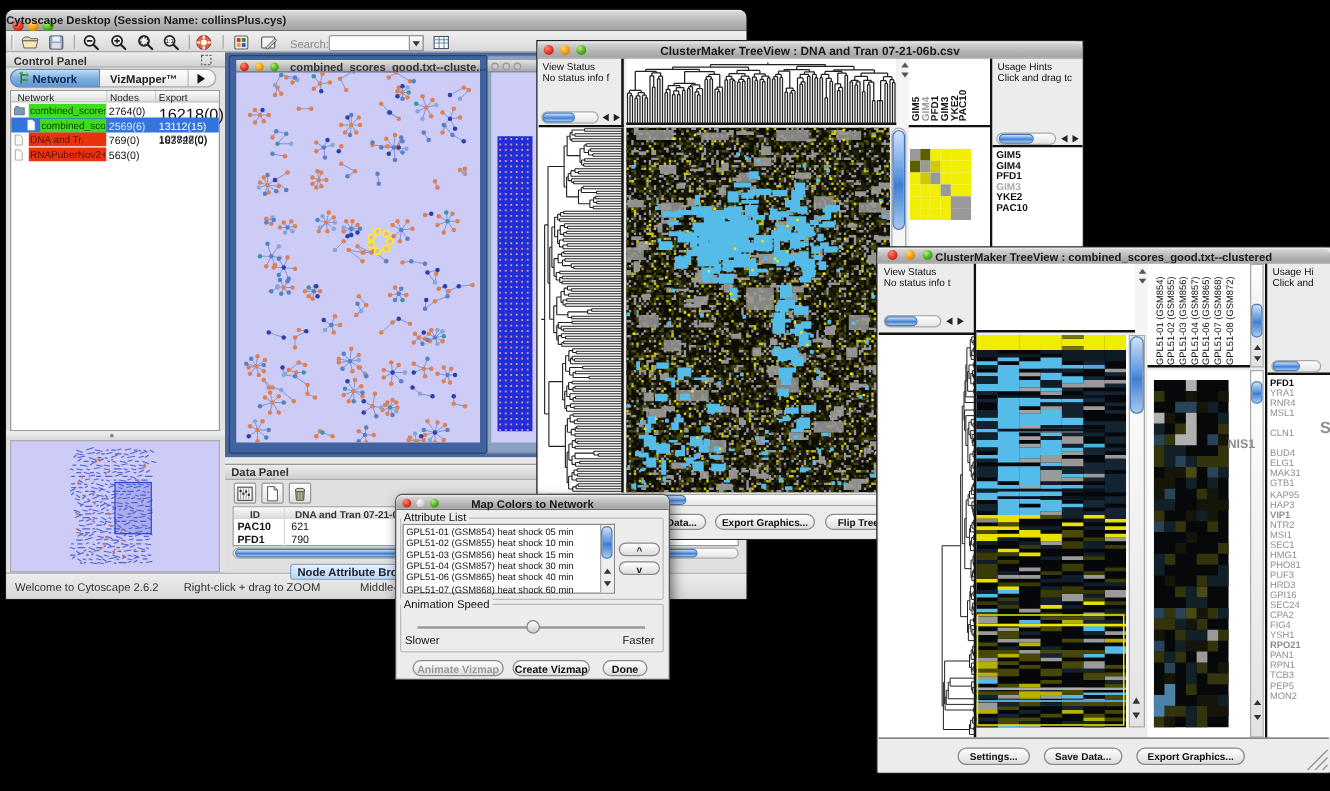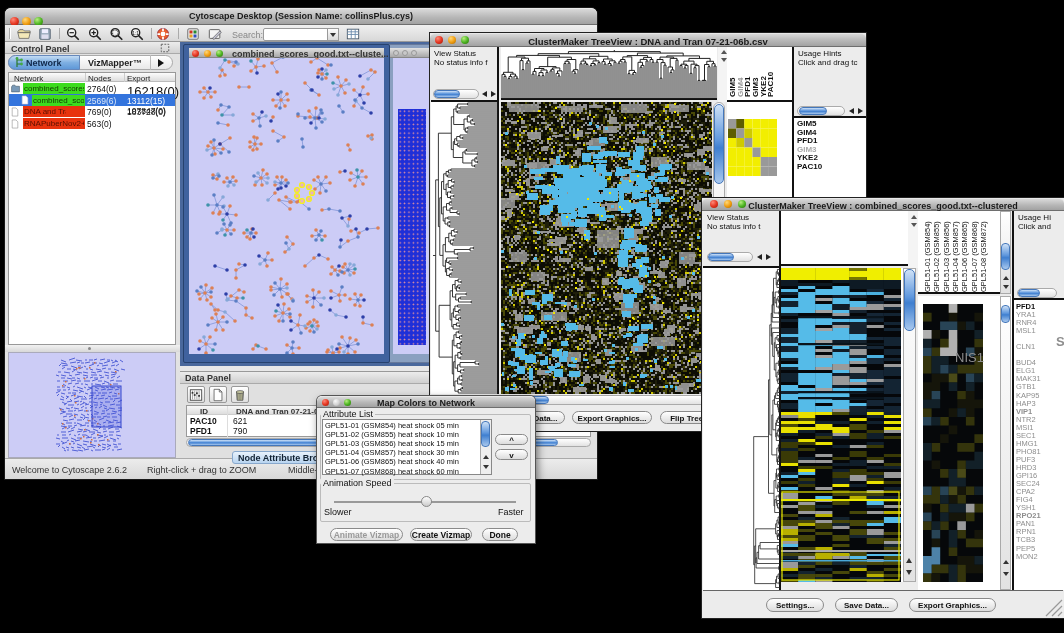--- a/index.html
+++ b/index.html
@@ -12,21 +12,21 @@
 .gel{background:linear-gradient(#cfe2f7,#5f97dd 45%,#3f7fd0 55%,#a8c8ee);border:1px solid #4477bb;border-radius:5px}
 .track{background:linear-gradient(#fff,#e2e2e2);border:1px solid #aaa;border-radius:6px}
 svg{display:block}
 </style></head><body>
 
 <div class="a" style="left:5px;top:8px;width:592px;height:471px;background:#e2e2e2;border-radius:6px 6px 0 0;box-shadow:0 0 0 1px #1a1a1a"></div>
 <div class="a tb" style="left:5px;top:8px;width:592px;height:17px;border-radius:6px 6px 0 0"></div>
 <div class="a" style="left:10px;top:12px"><span class="tl" style="background:radial-gradient(circle at 35% 30%,#ff8878,#e43520 52%,#a01a0a);"></span></div>
 <div class="a" style="left:22px;top:12px"><span class="tl" style="background:radial-gradient(circle at 35% 30%,#ffd878,#f09c10 52%,#a86a00);"></span></div>
 <div class="a" style="left:34px;top:12px"><span class="tl" style="background:radial-gradient(circle at 35% 30%,#b8ee80,#4cb422 52%,#2a6a08);"></span></div>
-<div class="a" style="left:5px;top:11px;width:592px;text-align:center;font-size:9px;font-weight:bold;color:#1a1a1a">Cytoscape Desktop (Session Name: collinsPlus.cys)</div>
+<div class="a" style="left:5px;top:11px;width:592px;text-align:left;font-size:9px;font-weight:bold;color:#1a1a1a">Cytoscape Desktop (Session Name: collinsPlus.cys)</div>
 <div class="a" style="left:5px;top:25px;width:592px;height:17px;background:linear-gradient(#f0f0f0,#d8d8d8);border-bottom:1px solid #999"></div>
 <div class="a" style="left:9px;top:28px;width:2px;height:11px;border-left:1px solid #aaa;border-right:1px solid #fff"></div>
 <svg class="a" style="left:17px;top:27px" width="14" height="14" viewBox="0 0 16 16">
     <path d="M1 5l2-2h4l1.5 1.5H15v2H1z" fill="#e8d8a0" stroke="#555" stroke-width="0.8"></path>
     <path d="M1 6.5h14L13.5 13H2.5z" fill="#f4e8b8" stroke="#555" stroke-width="0.8"></path>
   </svg>
 <svg class="a" style="left:38px;top:27px" width="14" height="14" viewBox="0 0 16 16">
     <rect x="2" y="2" width="12" height="12" rx="1" fill="#9ab" stroke="#345" stroke-width="0.8"></rect>
     <rect x="4.5" y="2.5" width="7" height="4.5" fill="#eef"></rect>
     <rect x="4" y="8.5" width="8" height="5" fill="#dde"></rect>
@@ -844,21 +844,21 @@
 <div class="a gel" style="left:1001px;top:305px;width:9px;height:18px;border-radius:4px"></div>
 <div class="a" style="left:1003px;top:560px;width:0;height:0;border-left:3px solid transparent;border-right:3px solid transparent;border-bottom:4px solid #333"></div>
 <div class="a" style="left:1003px;top:572px;width:0;height:0;border-left:3px solid transparent;border-right:3px solid transparent;border-top:4px solid #333"></div>
 <div class="a" style="left:1014px;top:300px;width:50px;height:290px;background:#fff"></div>
 <div class="a" style="left:1016px;top:302px;font-size:7.5px;font-weight:bold;color:#111">PFD1</div>
 <div class="a" style="left:1016px;top:310px;font-size:7.5px;font-weight:normal;color:#8e8e8e">YRA1</div>
 <div class="a" style="left:1016px;top:318px;font-size:7.5px;font-weight:normal;color:#8e8e8e">RNR4</div>
 <div class="a" style="left:1016px;top:326px;font-size:7.5px;font-weight:normal;color:#8e8e8e">MSL1</div>
 <div class="a" style="left:1056px;top:334px;font-size:13px;font-weight:bold;color:#8e8e8e">SPC98</div>
 <div class="a" style="left:1016px;top:342px;font-size:7.5px;font-weight:normal;color:#8e8e8e">CLN1</div>
-<div class="a" style="left:955px;top:350px;font-size:13px;font-weight:normal;color:#8e8e8e">NIS1</div>
+<div class="a" style="left:982px;top:350px;font-size:10px;font-weight:bold;color:#8e8e8e">NIS1</div>
 <div class="a" style="left:1016px;top:358px;font-size:7.5px;font-weight:normal;color:#8e8e8e">BUD4</div>
 <div class="a" style="left:1016px;top:366px;font-size:7.5px;font-weight:normal;color:#8e8e8e">ELG1</div>
 <div class="a" style="left:1016px;top:374px;font-size:7.5px;font-weight:normal;color:#8e8e8e">MAK31</div>
 <div class="a" style="left:1016px;top:382px;font-size:7.5px;font-weight:normal;color:#8e8e8e">GTB1</div>
 <div class="a" style="left:1016px;top:391px;font-size:7.5px;font-weight:normal;color:#8e8e8e">KAP95</div>
 <div class="a" style="left:1016px;top:399px;font-size:7.5px;font-weight:normal;color:#8e8e8e">HAP3</div>
 <div class="a" style="left:1016px;top:407px;font-size:7.5px;font-weight:bold;color:#8e8e8e">VIP1</div>
 <div class="a" style="left:1016px;top:415px;font-size:7.5px;font-weight:normal;color:#8e8e8e">NTR2</div>
 <div class="a" style="left:1016px;top:423px;font-size:7.5px;font-weight:normal;color:#8e8e8e">MSI1</div>
 <div class="a" style="left:1016px;top:431px;font-size:7.5px;font-weight:normal;color:#8e8e8e">SEC1</div>

